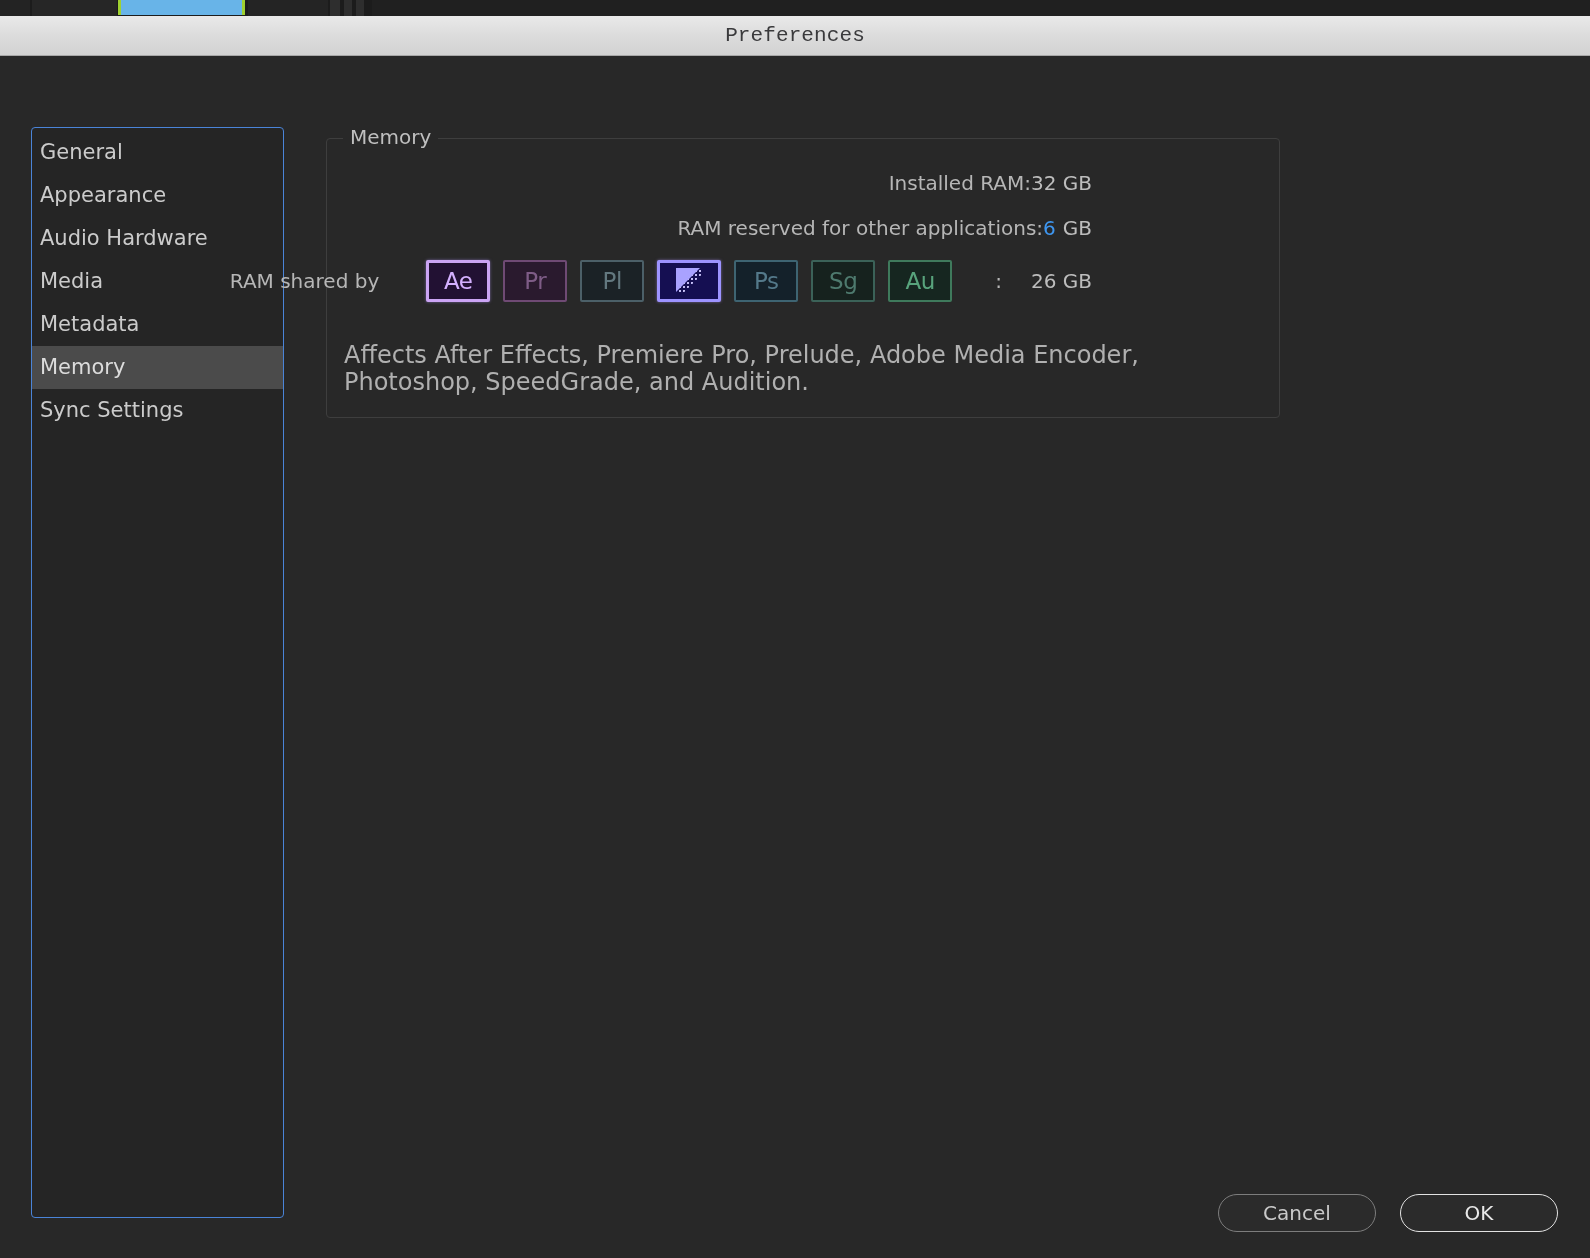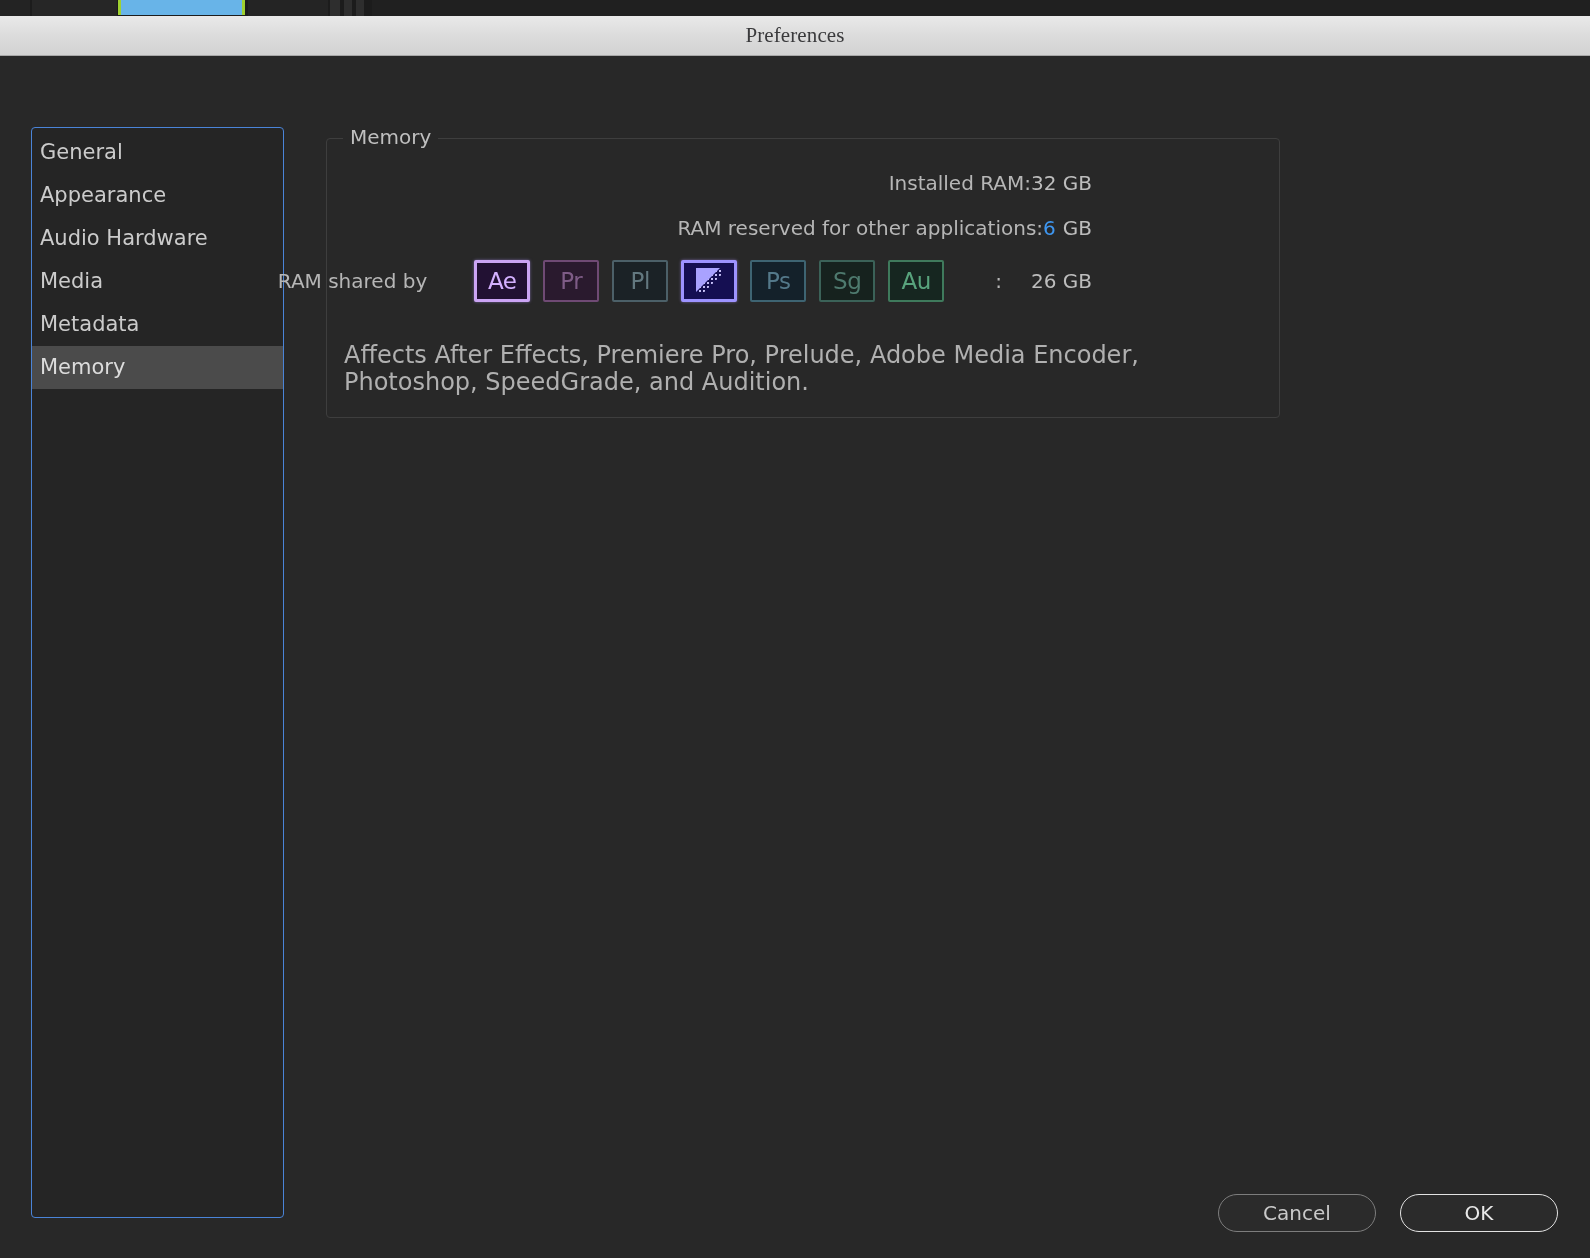--- a/index.html
+++ b/index.html
@@ -65,21 +65,21 @@
     height: 39px;
     background: linear-gradient(to bottom, #e9e9e9 0%, #dcdcdc 50%, #d2d2d2 100%);
     border-bottom: 1px solid #a8a8a8;
     display: flex;
     align-items: center;
     justify-content: center;
   }
   .titlebar-title {
     font-size: 21px;
     color: #3a3a3c;
-    font-family: Liberation Serif, serif;
+    font-family: Liberation Mono, monospace;
     letter-spacing: 0.1px;
   }
 
   .dialog-body {
     position: relative;
     height: 1202px;
     background: #282828;
   }
 
   
@@ -173,39 +173,39 @@
     margin-left: 14px;
   }
 
   
   .app-icons {
     display: flex;
     align-items: center;
     margin-left: 18px;
   }
   .app-chip {
-    width: 56px;
+    width: 64px;
     height: 42px;
     margin-right: 13px;
     box-sizing: border-box;
     border: 2px solid #555;
     border-radius: 2px;
     display: flex;
     align-items: center;
     justify-content: center;
     font-size: 23px;
     font-family: "DejaVu Sans", "Liberation Sans", sans-serif;
     letter-spacing: -0.5px;
     position: relative;
     background: #19161f;
   }
   .app-chip.sel {
     box-shadow: 0 0 3px rgba(180,150,255,0.55);
   }
-  .app-chip:last-child { margin-right: 8px; }
+  .app-chip:last-child { margin-right: 0; }
 
   .chip-ae   { border-color:#cba4f4; background:#221133; color:#d4b0ff; }
   .chip-ae.sel { border-width:3px; }
   .chip-pr   { border-color:#6f4a74; background:#2a1a2e; color:#7e5c86; }
   .chip-pl   { border-color:#4c6068; background:#1b2226; color:#63787f; }
   .chip-ame  { border-color:#9d93ff; background:#150f52; }
   .chip-ame.sel { border-width:3px; }
   .chip-ps   { border-color:#3e6472; background:#14212a; color:#54798a; }
   .chip-sg   { border-color:#3b6258; background:#16221e; color:#4e7a6e; }
   .chip-au   { border-color:#3f7a5c; background:#162620; color:#58a37c; }
@@ -296,20 +296,21 @@
 
   <div class="dialog-body">
 
     <div class="sidebar">
       <div class="sidebar-item">General</div>
       <div class="sidebar-item">Appearance</div>
       <div class="sidebar-item">Audio Hardware</div>
       <div class="sidebar-item">Media</div>
       <div class="sidebar-item">Metadata</div>
       <div class="sidebar-item selected">Memory</div>
+      <div class="sidebar-item">Sync Settings</div>
     </div>
 
     <div class="groupbox">
       <div class="groupbox-legend">Memory</div>
 
       <div class="grow row-installed">
         <span class="lbl">Installed RAM:</span>
         <span class="val">32 GB</span>
       </div>
 

